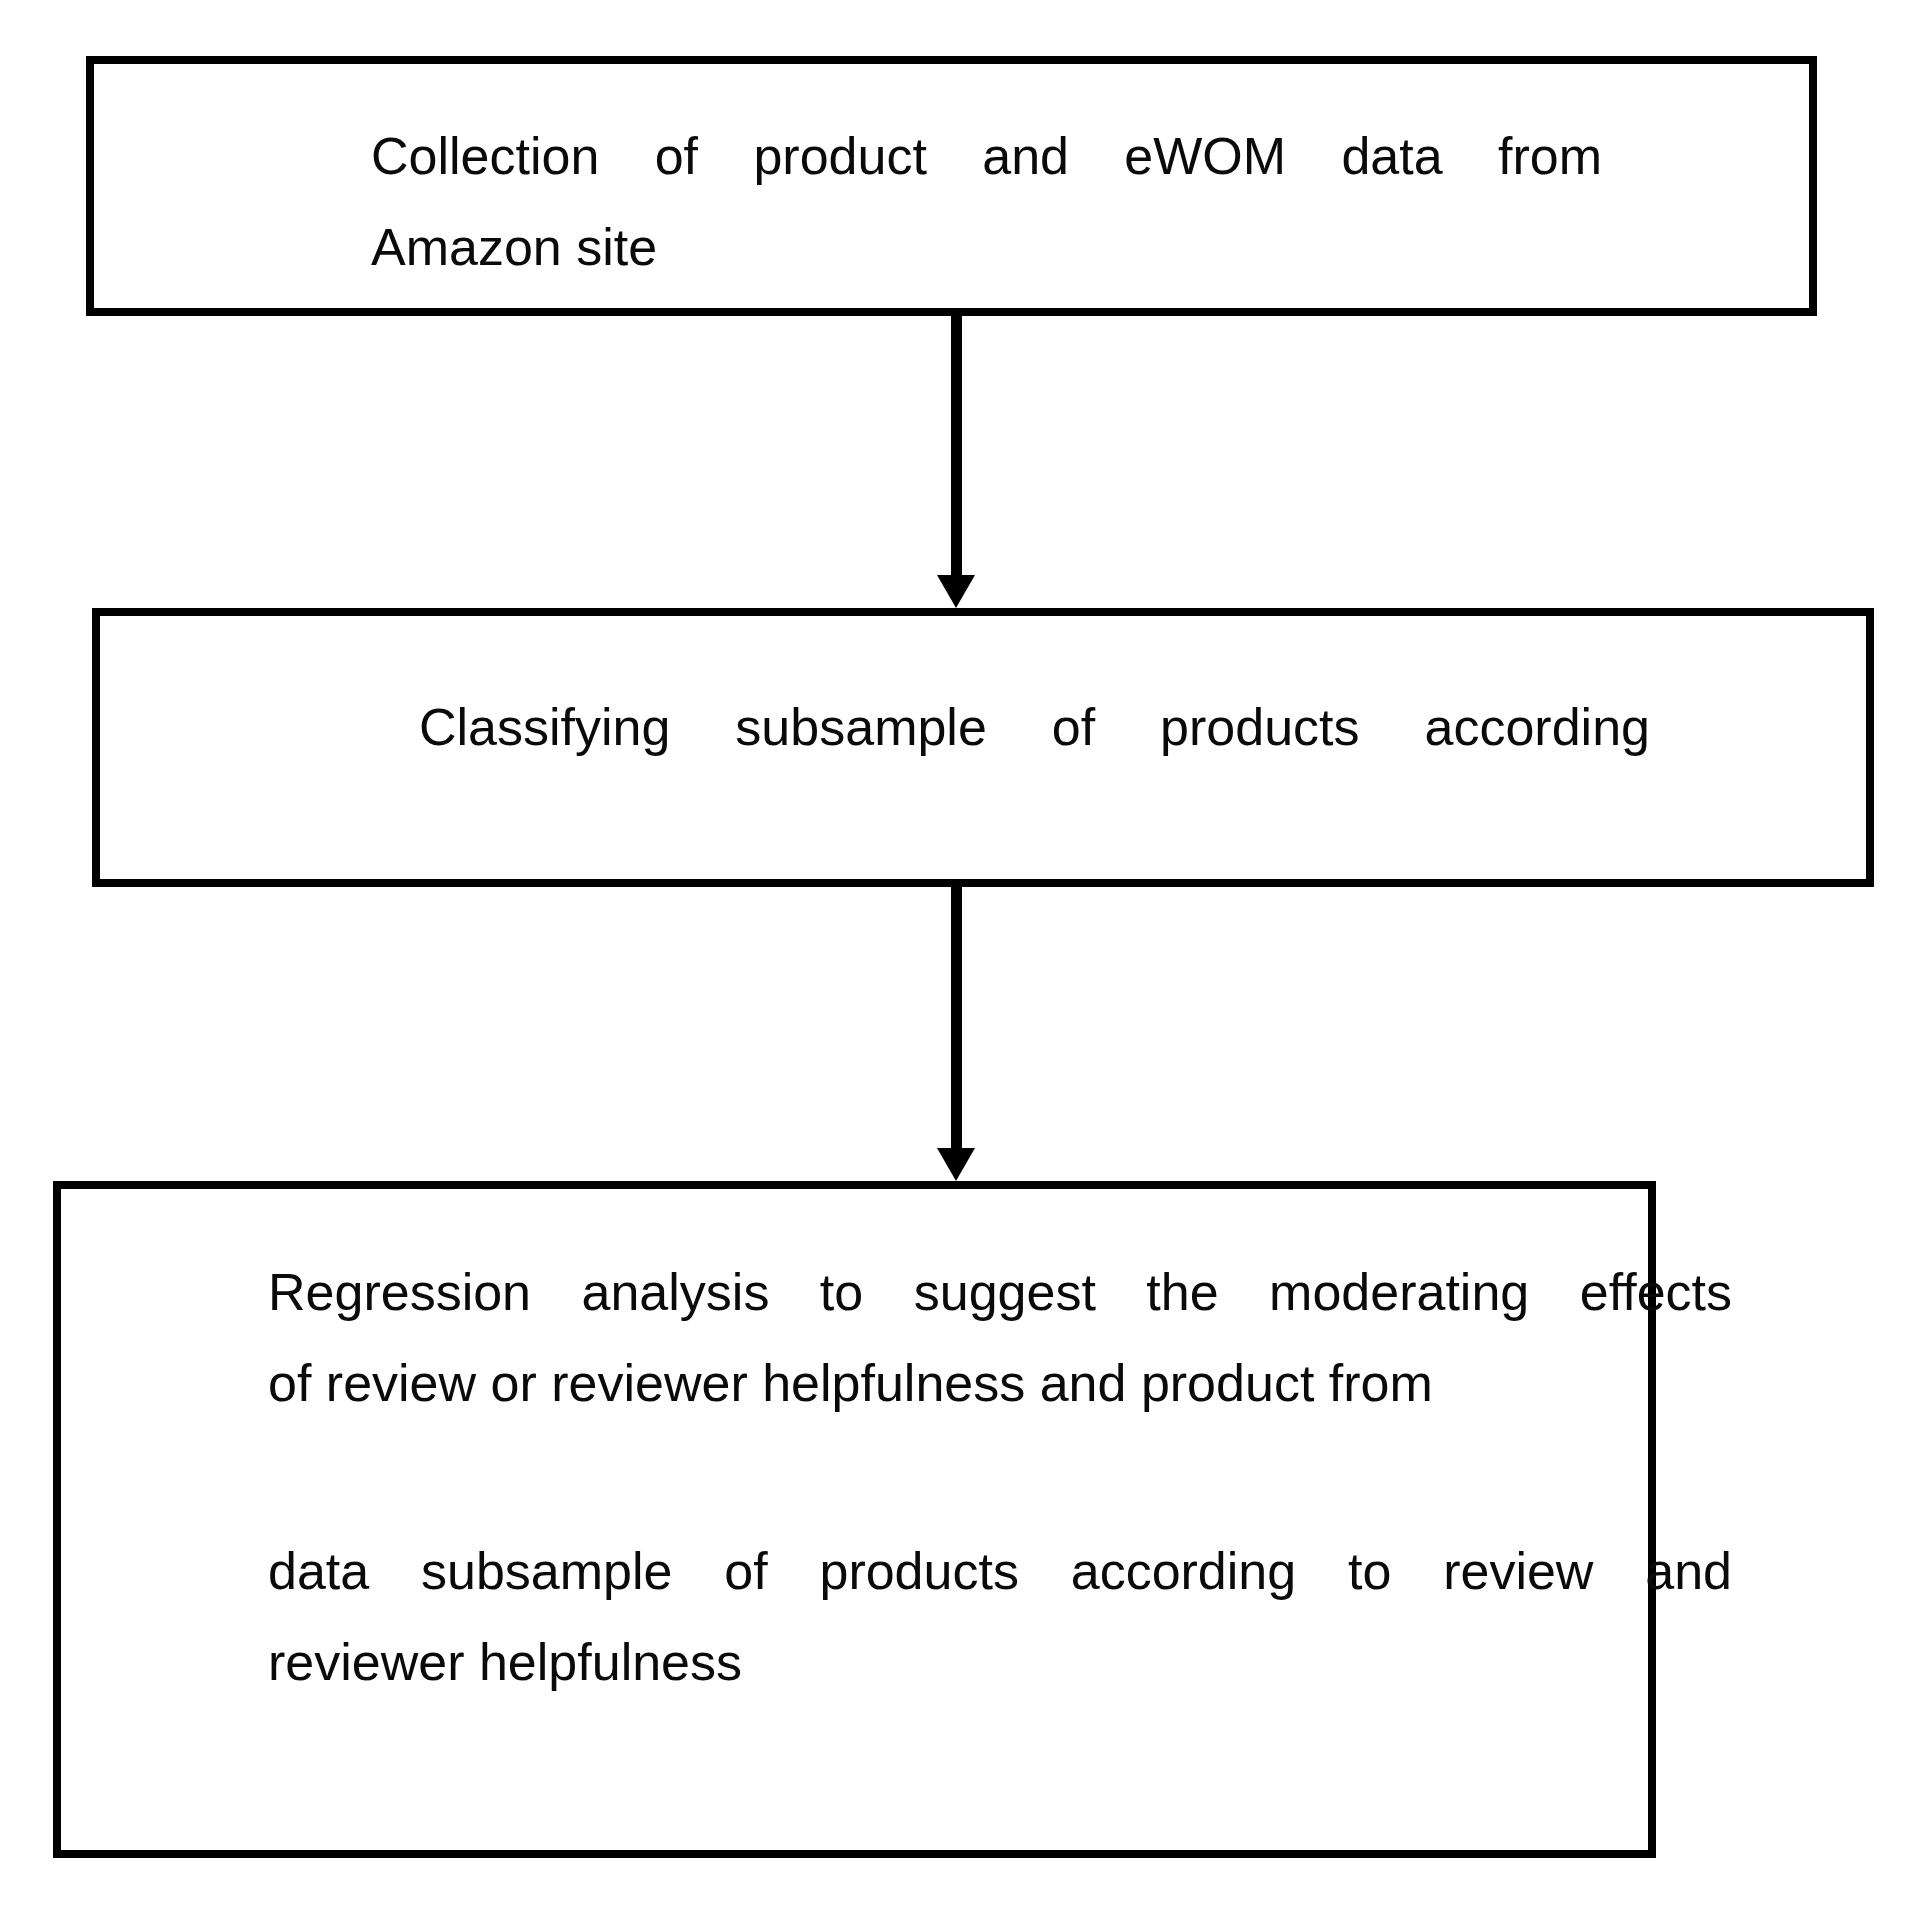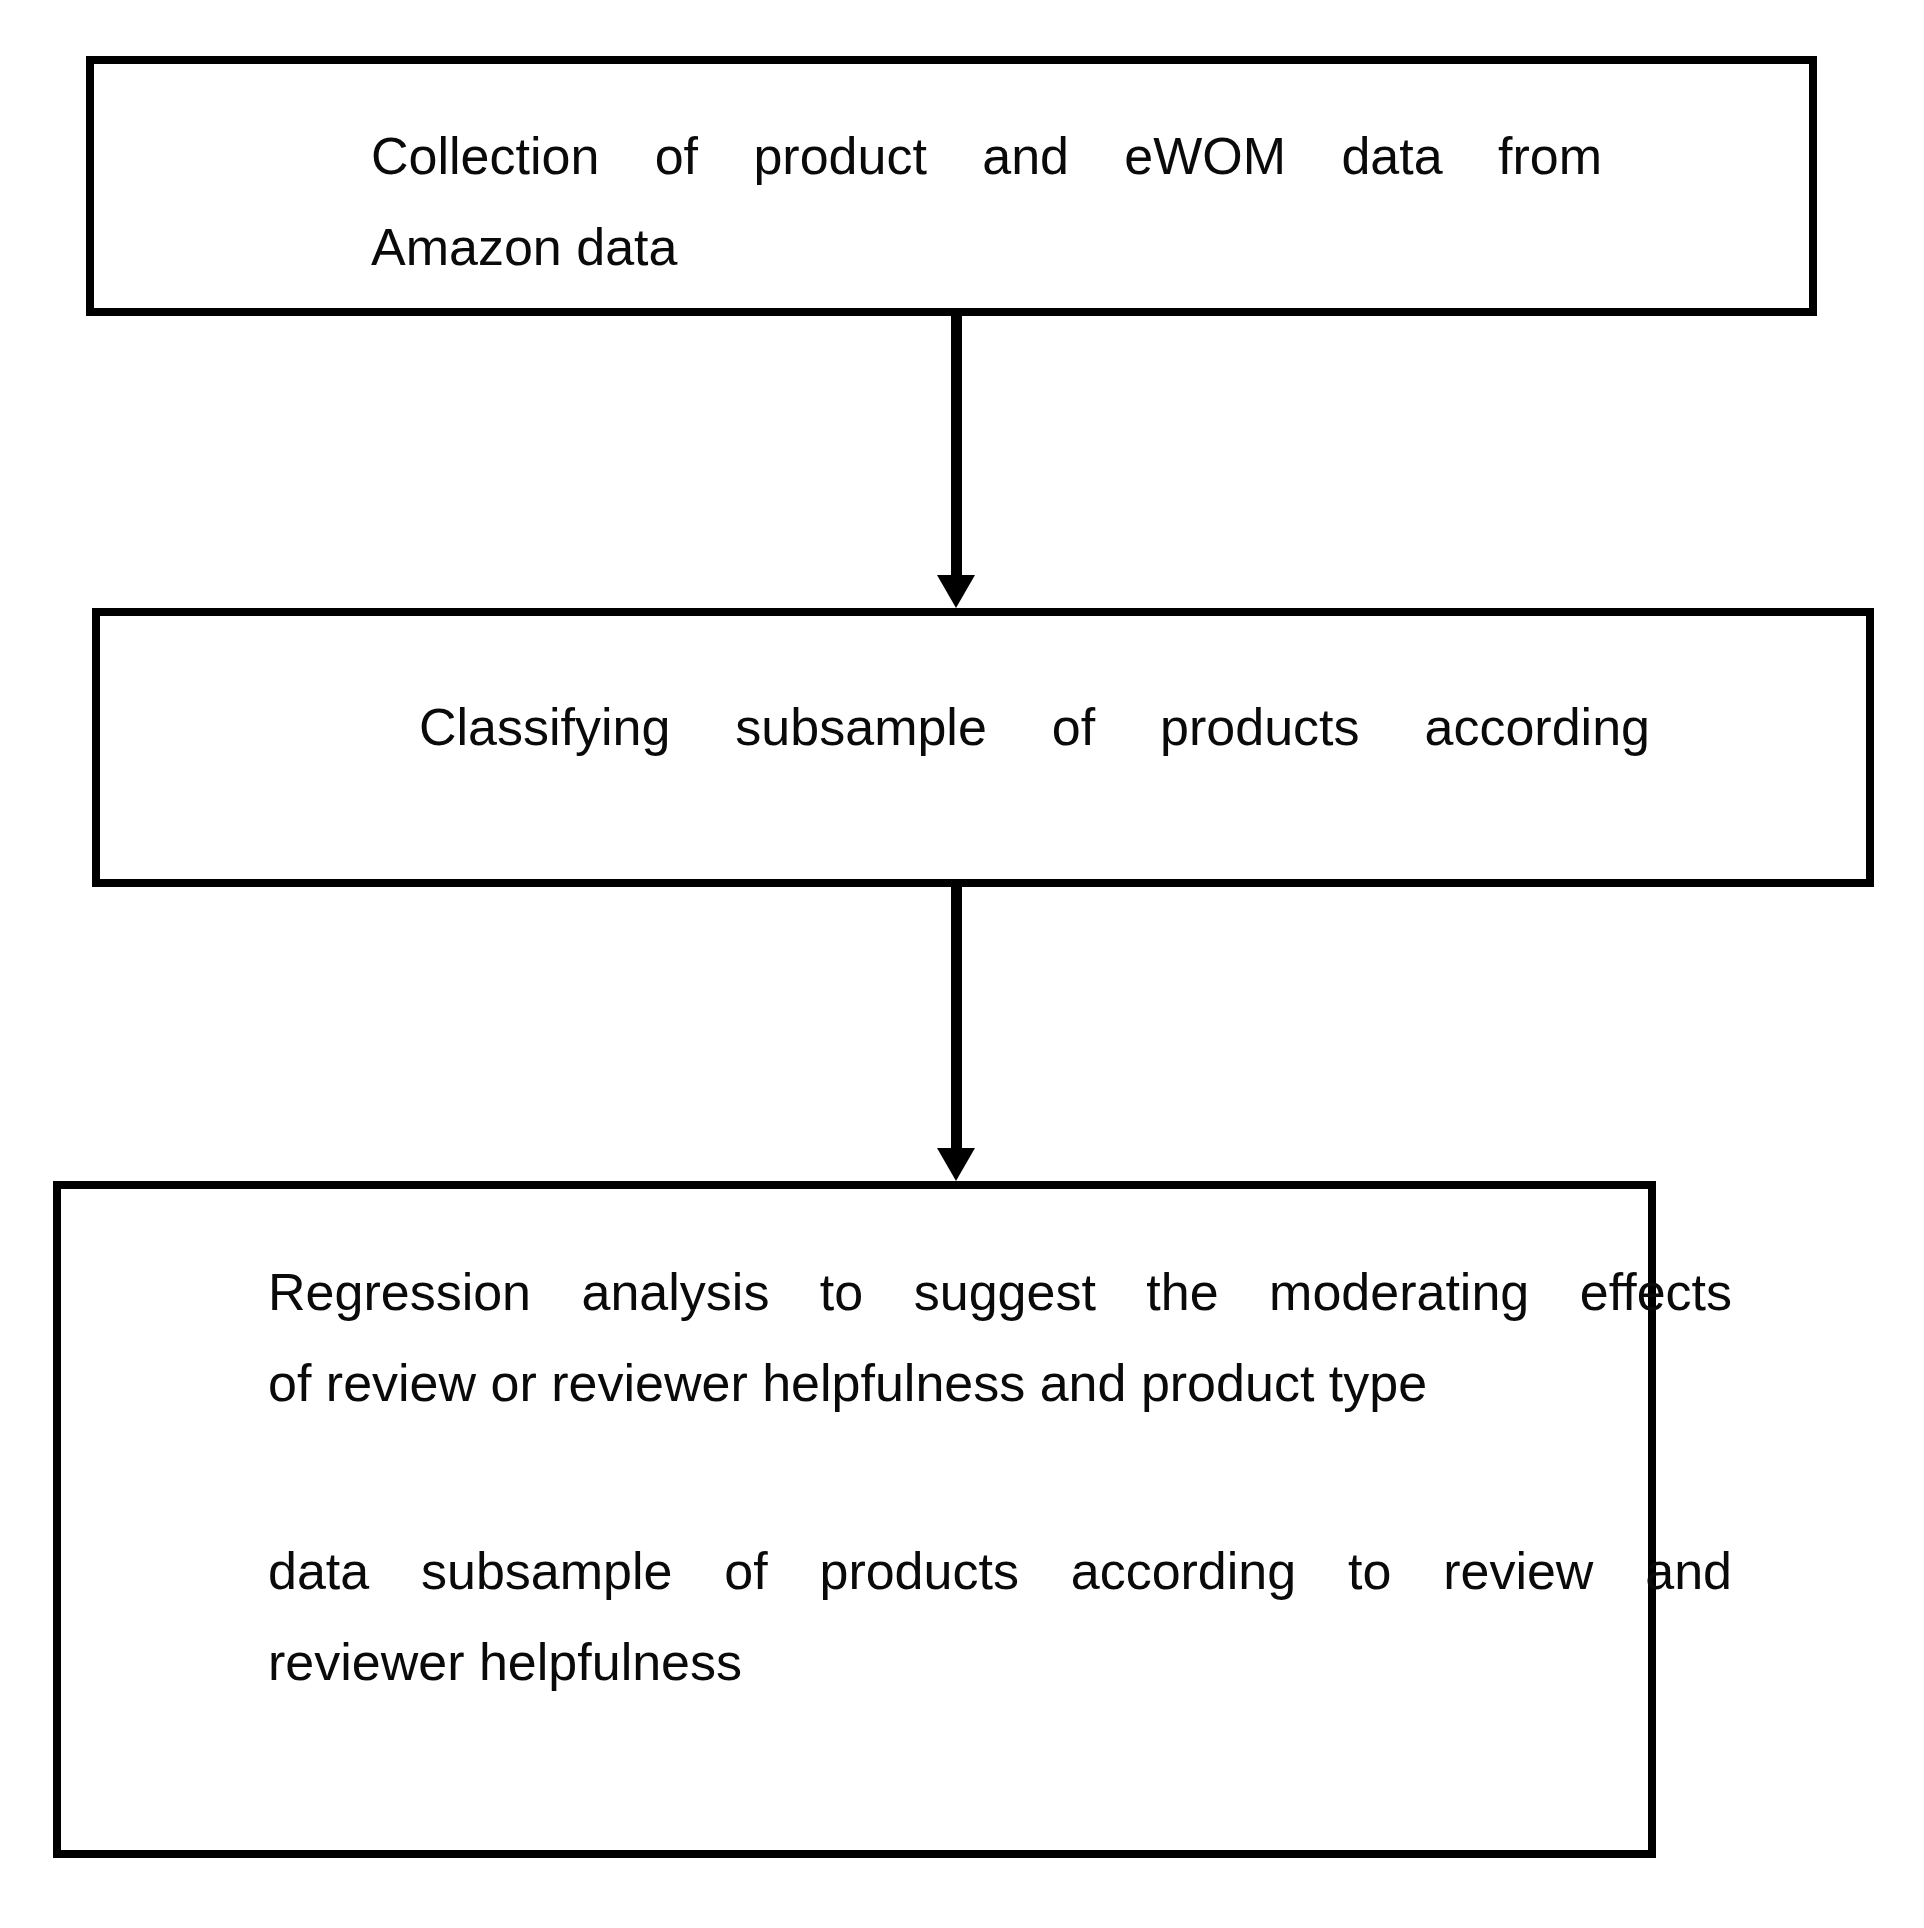--- a/index.html
+++ b/index.html
@@ -73,37 +73,37 @@
   #arrow1-head { top: 575px; }
   #arrow2-head { top: 1148px; }
 </style>
 </head>
 <body>
 
 <div class="canvas">
 
   <div class="fbox" id="box-collection">
     <div class="line justify w-narrow">Collection of product and eWOM data from</div>
-    <div class="line">Amazon data</div>
+    <div class="line">Amazon site</div>
   </div>
 
   <div class="arrow-shaft" id="arrow1-shaft"></div>
   <div class="arrow-head" id="arrow1-head"></div>
 
   <div class="fbox" id="box-classify">
     <div class="line justify w-narrow">Classifying subsample of products according</div>
   </div>
 
   <div class="arrow-shaft" id="arrow2-shaft"></div>
   <div class="arrow-head" id="arrow2-head"></div>
 
   <div class="fbox" id="box-analysis">
     <div>
       <div class="line justify w-wide">Regression analysis to suggest the moderating effects</div>
-      <div class="line">of review or reviewer helpfulness and product type</div>
+      <div class="line">of review or reviewer helpfulness and product from</div>
     </div>
     <div class="para-gap">
       <div class="line justify w-wide">data subsample of products according to review and</div>
       <div class="line">reviewer helpfulness</div>
     </div>
   </div>
 
 </div>
 
 

